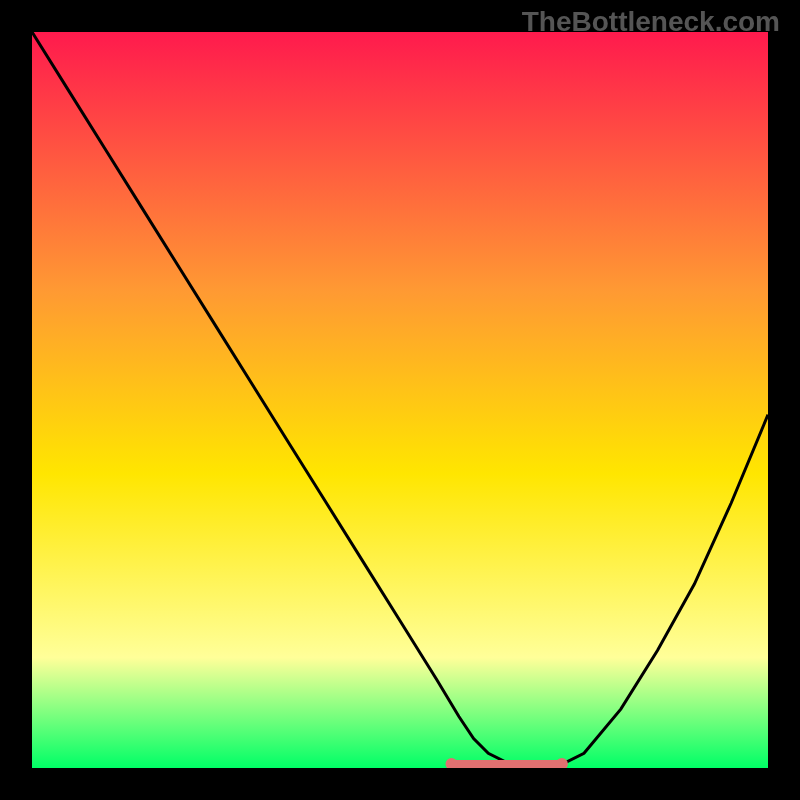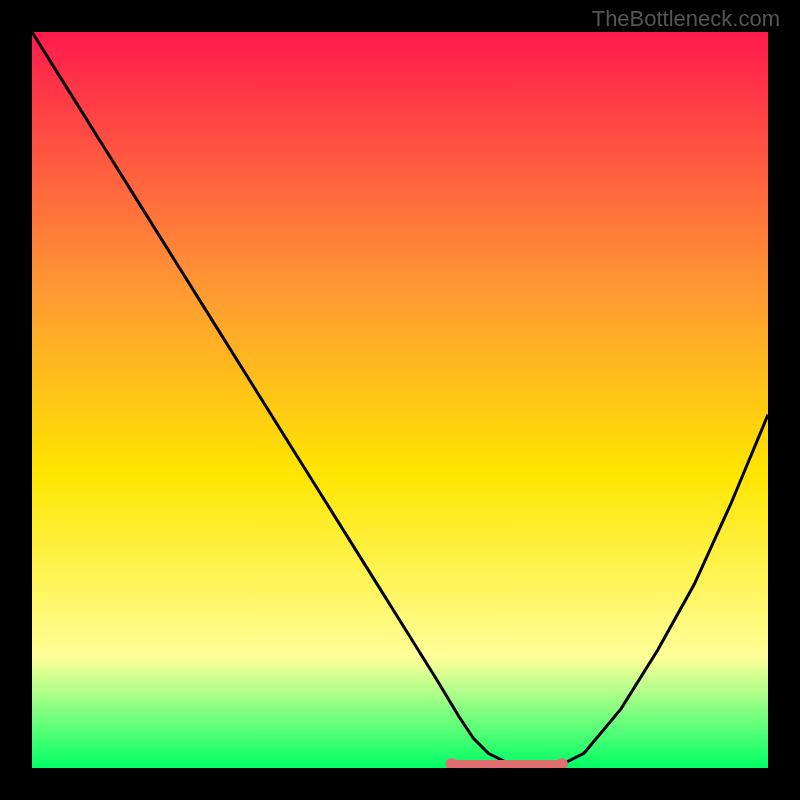--- a/index.html
+++ b/index.html
@@ -9,22 +9,22 @@
     width: 800px;
     height: 800px;
     position: relative;
     font-family: Arial, sans-serif;
   }
   .watermark {
     position: absolute;
     top: 6px;
     right: 20px;
     color: #555;
-    font-size: 22px;
-    font-weight: 400;
+    font-size: 28px;
+    font-weight: 700;
     z-index: 10;
   }
   .plot-area {
     position: absolute;
     left: 32px;
     top: 32px;
     width: 736px;
     height: 736px;
   }
   svg {

